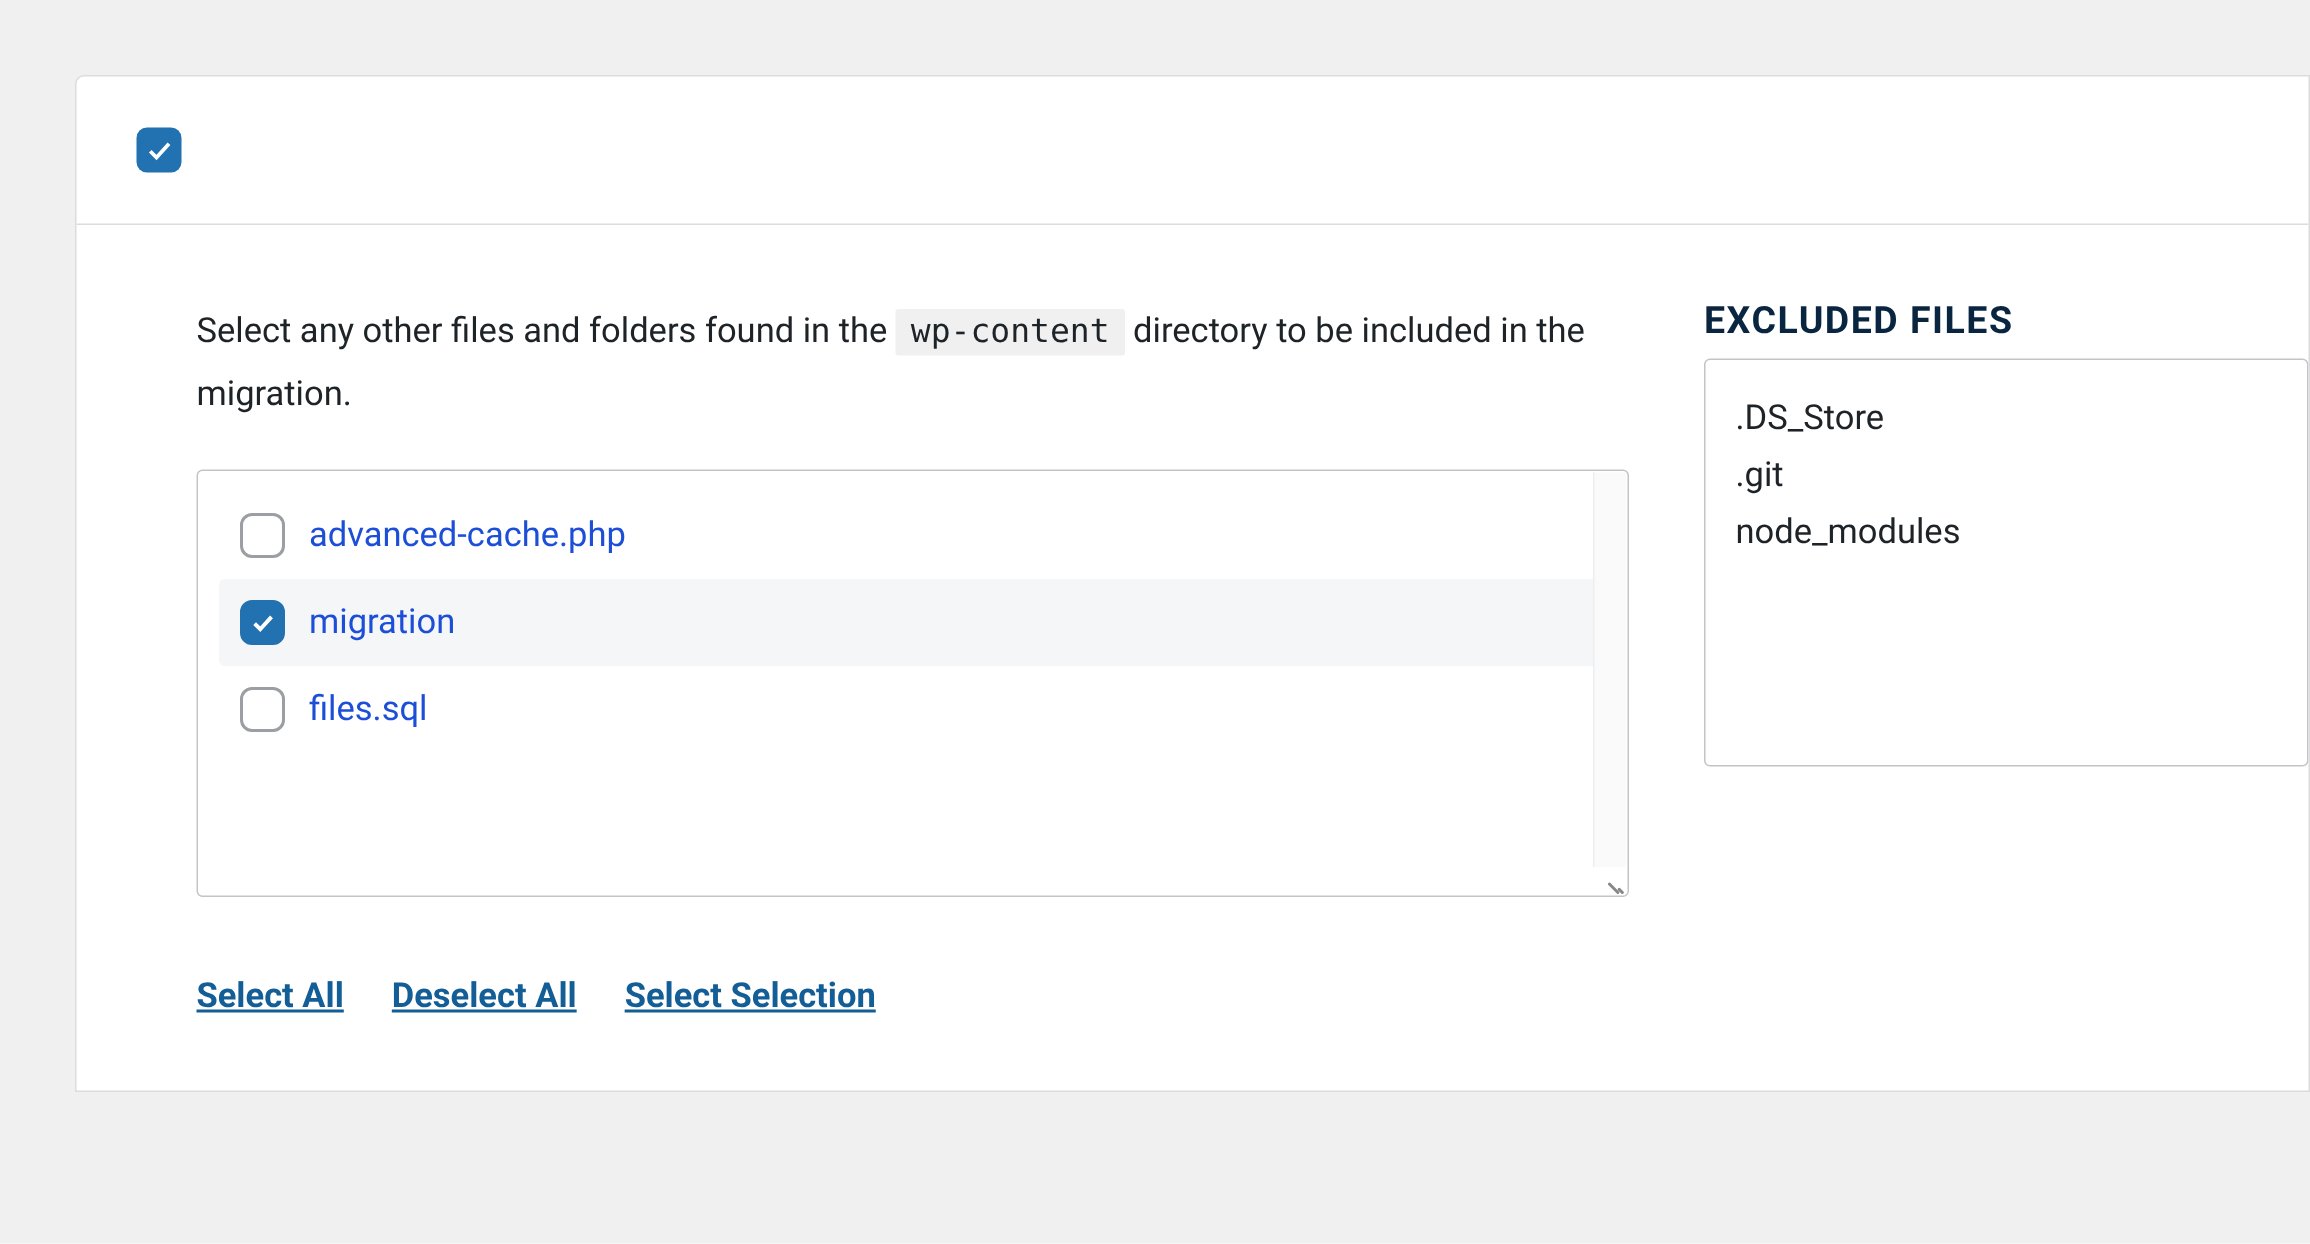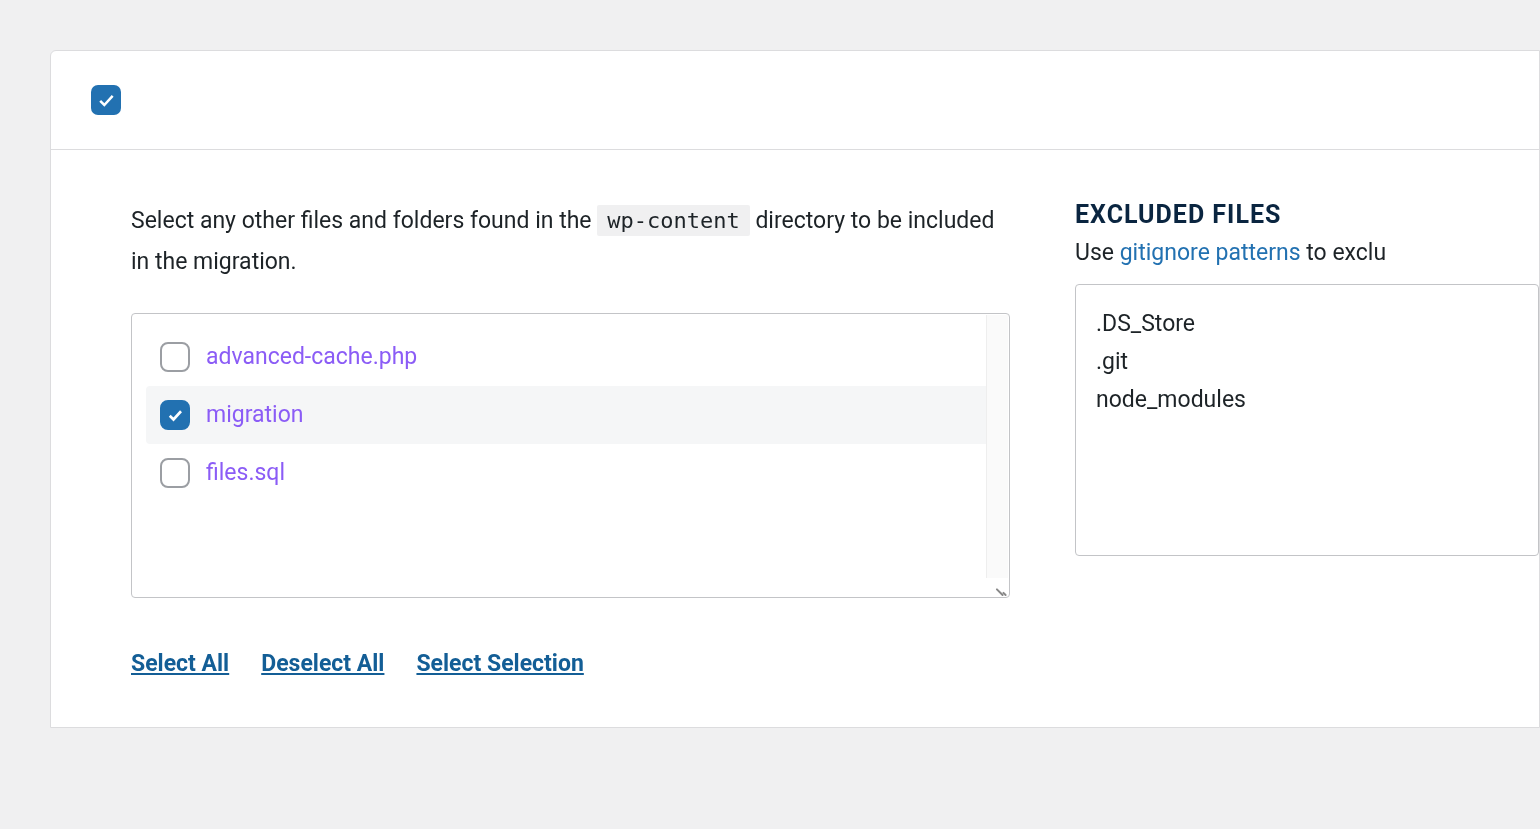--- a/index.html
+++ b/index.html
@@ -50,21 +50,21 @@
       font-size: 30px;
       font-weight: 700;
       color: #0a2540;
     }
     .panel-body {
       display: flex;
       padding: 50px 0 50px 80px;
       gap: 50px;
     }
     .left-col {
-      width: 879px;
+      width: 955px;
       flex-shrink: 0;
     }
     .instruction {
       font-size: 23px;
       line-height: 1.8;
       color: #1d2327;
       margin-bottom: 30px;
     }
     .code {
       font-family: ui-monospace, SFMono-Regular, "SF Mono", Menlo, Consolas, monospace;
@@ -112,21 +112,21 @@
       height: 18px;
       stroke: #fff;
       stroke-width: 3.5;
       fill: none;
       display: none;
     }
     .row-checkbox.checked svg {
       display: block;
     }
     .file-label {
-      color: #8b5cf6;
+      color: #1d4ed8;
     }
     .resize-handle {
       position: absolute;
       right: 2px;
       bottom: 2px;
       width: 16px;
       height: 16px;
       cursor: nwse-resize;
     }
     .resize-handle::before,
@@ -172,21 +172,20 @@
       font-weight: 700;
       text-decoration: underline;
       cursor: pointer;
       background: none;
       border: none;
       font-family: inherit;
     }
     .right-col {
       flex: 1;
       min-width: 0;
-      margin-left: 15px;
     }
     .excluded-title {
       color: #0a2540;
       font-size: 25px;
       font-weight: 700;
       letter-spacing: 1px;
       margin-bottom: 10px;
     }
     .excluded-desc {
       font-size: 23px;
@@ -268,22 +267,19 @@
       <div class="actions">
         <button class="link-btn">Select All</button>
         <button class="link-btn">Deselect All</button>
         <button class="link-btn">Select Selection</button>
       </div>
 
     </div>
 
     <div class="right-col">
       <div class="excluded-title">EXCLUDED FILES</div>
-      <div class="excluded-desc">
-        <span>Use </span><a href="#">gitignore patterns</a><span> to exclu</span>
-      </div>
       <textarea class="excluded-box" spellcheck="false" style="">.DS_Store
 .git
 node_modules</textarea>
     </div>
 
   </div>
 </div>
 
 </body></html>

